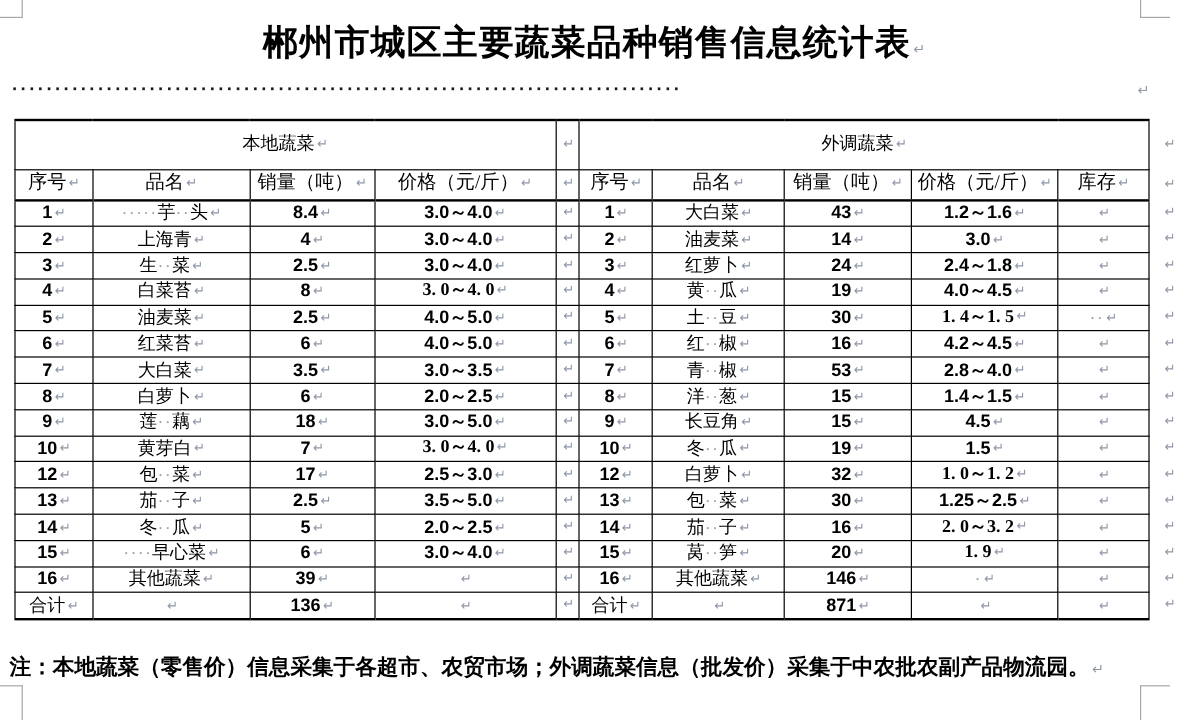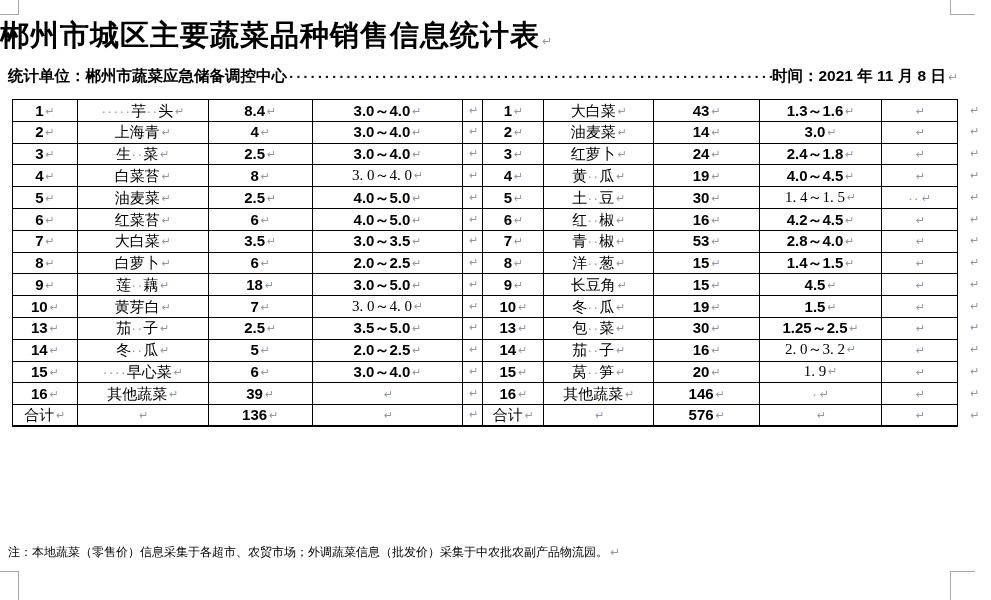--- a/index.html
+++ b/index.html
@@ -5,21 +5,21 @@
   html,body{margin:0;padding:0;background:#fff;}
   .page{position:relative;width:991px;height:600px;background:#fff;overflow:hidden;
         font-family:"Liberation Serif","DejaVu Serif",serif;color:#000;}
   
   .cmark{position:absolute;}
   .cmark.tl{left:0;top:0;width:18px;height:14px;border-right:1px solid #a8a8a8;border-bottom:1px solid #a8a8a8;}
   .cmark.tr{left:950px;top:0;width:24px;height:14px;border-left:1px solid #a8a8a8;border-bottom:1px solid #a8a8a8;}
   .cmark.bl{left:0;top:571px;width:18px;height:29px;border-right:1px solid #a8a8a8;border-top:1px solid #a8a8a8;}
   .cmark.br{left:950px;top:571px;width:24px;height:29px;border-left:1px solid #a8a8a8;border-top:1px solid #a8a8a8;}
   
-  .title{position:absolute;left:0;top:16px;width:100%;
+  .title{position:absolute;left:0;top:16px;width:100%;text-align:center;
          font-family:"Liberation Sans","DejaVu Sans",sans-serif;font-weight:700;font-size:29px;letter-spacing:1px;}
   
   .infoline{position:absolute;left:8px;top:66px;width:950px;display:flex;align-items:center;
             font-family:"Liberation Sans","DejaVu Sans",sans-serif;font-weight:600;font-size:15.5px;white-space:nowrap;}
   .filldots{flex:1;overflow:hidden;letter-spacing:2px;padding:0 2px;color:#1a1a1a;font-weight:600;}
   
   .pmark::before{content:"\21B5";}
   .pmark{color:#9098a8;font-family:"DejaVu Sans",sans-serif;font-weight:400;font-size:12px;margin-left:2px;}
   
   table.stats{position:absolute;left:12px;top:99px;border-collapse:collapse;table-layout:fixed;}
@@ -30,77 +30,94 @@
   td.ghost{border:none !important;text-align:left;padding-left:4px;}
   td.ghost::after{margin-left:0;}
   tr.sechead{height:41px;}
   tr.colhead{height:26px;}
   tr.colhead td{font-size:16px;border-bottom:2px solid #000;}
   tbody tr{height:21.8px;}
   td.sec{font-size:17px;}
   td.c-num{font-family:"Liberation Sans","DejaVu Sans",sans-serif;font-weight:700;font-size:14px;}
   td.c-name{font-size:15px;}
   td.zh{font-family:Liberation Sans, sans-serif;font-weight:400;font-size:15px;}
-  td.ws{font-family:"Liberation Serif","DejaVu Serif",serif;font-weight:400;font-size:14.5px;letter-spacing:0;margin-top:28px;}
+  td.ws{font-family:"Liberation Serif","DejaVu Serif",serif;font-weight:700;font-size:14.5px;letter-spacing:0;margin-top:28px;}
   .dots{color:#9aa1ae;font-weight:400;letter-spacing:1px;}
   
   tr.sechead td{border-top:2px solid #000;}
   tbody tr:last-child td{border-bottom:2px solid #000;text-align:center;}
   td.ob-l{border-left:2px solid #000;}
   td.ob-r{border-right:2px solid #000;}
   
   .note{position:absolute;left:8px;top:544px;width:975px;
-        font-family:"Liberation Sans","DejaVu Sans",sans-serif;font-weight:400;font-size:12px;white-space:nowrap;}
+        font-family:"Liberation Sans","DejaVu Sans",sans-serif;font-weight:700;font-size:18px;white-space:nowrap;}
 </style>
 </head>
 <body>
 
 <div class="page">
 
   <div class="cmark tl"></div>
   <div class="cmark tr"></div>
   <div class="cmark bl"></div>
   <div class="cmark br"></div>
 
   <div class="title"><span>郴州市城区主要蔬菜品种销售信息统计表</span><span class="pmark"></span></div>
 
   <div class="infoline">
-    <span>统计单位：郴州市蔬菜应急储备调控中心</span>
     <span class="filldots">··············································································</span>
-    <span>时间：2021 年 11 月 8 日</span>
     <span class="pmark"></span>
   </div>
 
   <table class="stats">
     <colgroup>
       <col style="width:65px">
         <col style="width:131px">
         <col style="width:104px">
         <col style="width:151px">
       <col style="width:20px">
       <col style="width:61px">
         <col style="width:110px">
         <col style="width:106px">
         <col style="width:122px">
         <col style="width:76px">
       <col style="width:33px">
     </colgroup>
     <thead>
+      <tr class="sechead">
+        <td colspan="4" class="sec ob-l">本地蔬菜</td>
+        <td class="c-mid"></td>
+        <td colspan="5" class="sec ob-r">外调蔬菜</td>
+        <td class="ghost"></td>
+      </tr>
+      <tr class="colhead">
+        <td class="ob-l">序号</td>
+        <td>品名</td>
+        <td>销量（吨）</td>
+        <td>价格（元/斤）</td>
+        <td class="c-mid"></td>
+        <td>序号</td>
+        <td>品名</td>
+        <td>销量（吨）</td>
+        <td>价格（元/斤）</td>
+        <td class="ob-r">库存</td>
+        <td class="ghost"></td>
+      </tr>
     </thead>
     <tbody>
         <tr>
           <td class="c-num ob-l">1</td>
           <td class="c-name zh"><span class="dots">·····</span>芋<span class="dots">··</span>头</td>
           <td class="c-num">8.4</td>
           <td class="c-num">3.0～4.0</td>
           <td class="c-mid"></td>
           <td class="c-num">1</td>
           <td class="c-name zh">大白菜</td>
           <td class="c-num">43</td>
-          <td class="c-num">1.3～1.6</td>
+          <td class="c-num">1.2～1.6</td>
           <td class="c-num ob-r"></td>
           <td class="ghost"></td>
         </tr>
         <tr>
           <td class="c-num ob-l">2</td>
           <td class="c-name zh">上海青</td>
           <td class="c-num">4</td>
           <td class="c-num">3.0～4.0</td>
           <td class="c-mid"></td>
           <td class="c-num">2</td>
@@ -208,20 +225,33 @@
           <td class="c-num ws">3. 0～4. 0</td>
           <td class="c-mid"></td>
           <td class="c-num">10</td>
           <td class="c-name zh">冬<span class="dots">··</span>瓜</td>
           <td class="c-num">19</td>
           <td class="c-num">1.5</td>
           <td class="c-num ob-r"></td>
           <td class="ghost"></td>
         </tr>
         <tr>
+          <td class="c-num ob-l">12</td>
+          <td class="c-name zh">包<span class="dots">··</span>菜</td>
+          <td class="c-num">17</td>
+          <td class="c-num">2.5～3.0</td>
+          <td class="c-mid"></td>
+          <td class="c-num">12</td>
+          <td class="c-name zh">白萝卜</td>
+          <td class="c-num">32</td>
+          <td class="c-num ws">1. 0～1. 2</td>
+          <td class="c-num ob-r"></td>
+          <td class="ghost"></td>
+        </tr>
+        <tr>
           <td class="c-num ob-l">13</td>
           <td class="c-name zh">茄<span class="dots">··</span>子</td>
           <td class="c-num">2.5</td>
           <td class="c-num">3.5～5.0</td>
           <td class="c-mid"></td>
           <td class="c-num">13</td>
           <td class="c-name zh">包<span class="dots">··</span>菜</td>
           <td class="c-num">30</td>
           <td class="c-num">1.25～2.5</td>
           <td class="c-num ob-r"></td>
@@ -267,21 +297,21 @@
           <td class="ghost"></td>
         </tr>
         <tr>
           <td class="c-name zh ob-l">合计</td>
           <td class="c-name zh"></td>
           <td class="c-num">136</td>
           <td class="c-num"></td>
           <td class="c-mid"></td>
           <td class="c-name zh">合计</td>
           <td class="c-name zh"></td>
-          <td class="c-num">576</td>
+          <td class="c-num">871</td>
           <td class="c-num"></td>
           <td class="c-num ob-r"></td>
           <td class="ghost"></td>
         </tr>
       </tbody>
   </table>
 
   <div class="note"><span>注：本地蔬菜（零售价）信息采集于各超市、农贸市场；外调蔬菜信息（批发价）采集于中农批农副产品物流园。</span><span class="pmark"></span></div>
 
 </div>

